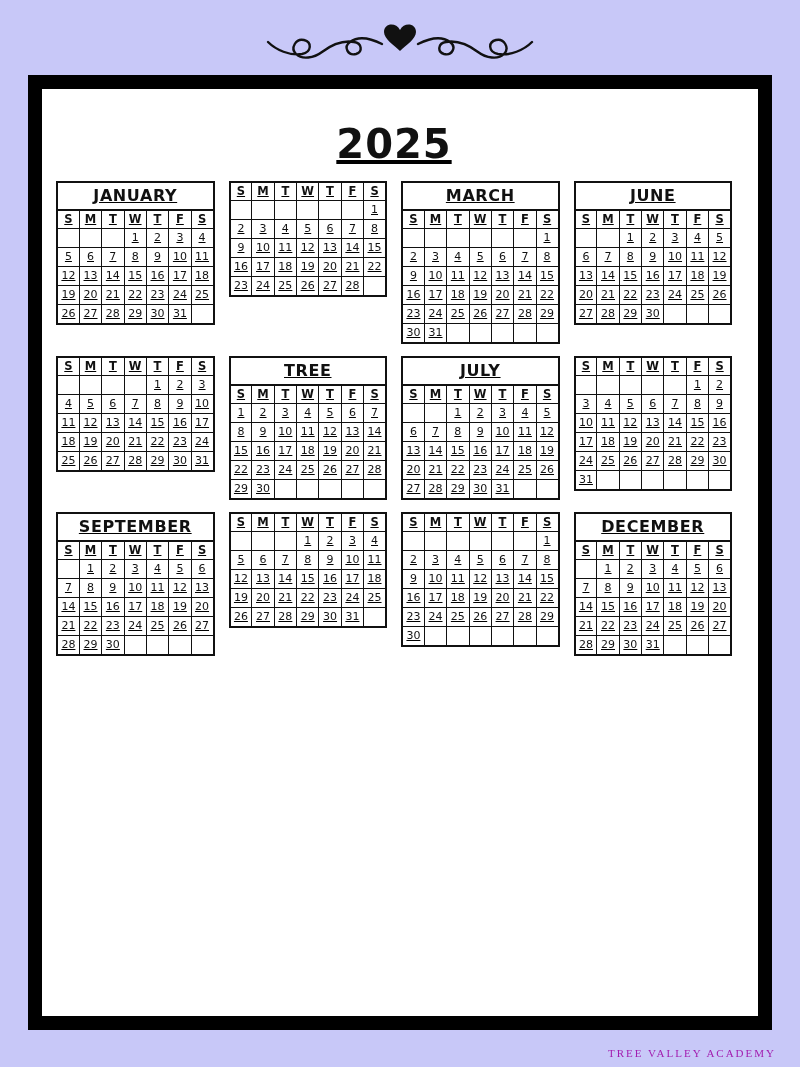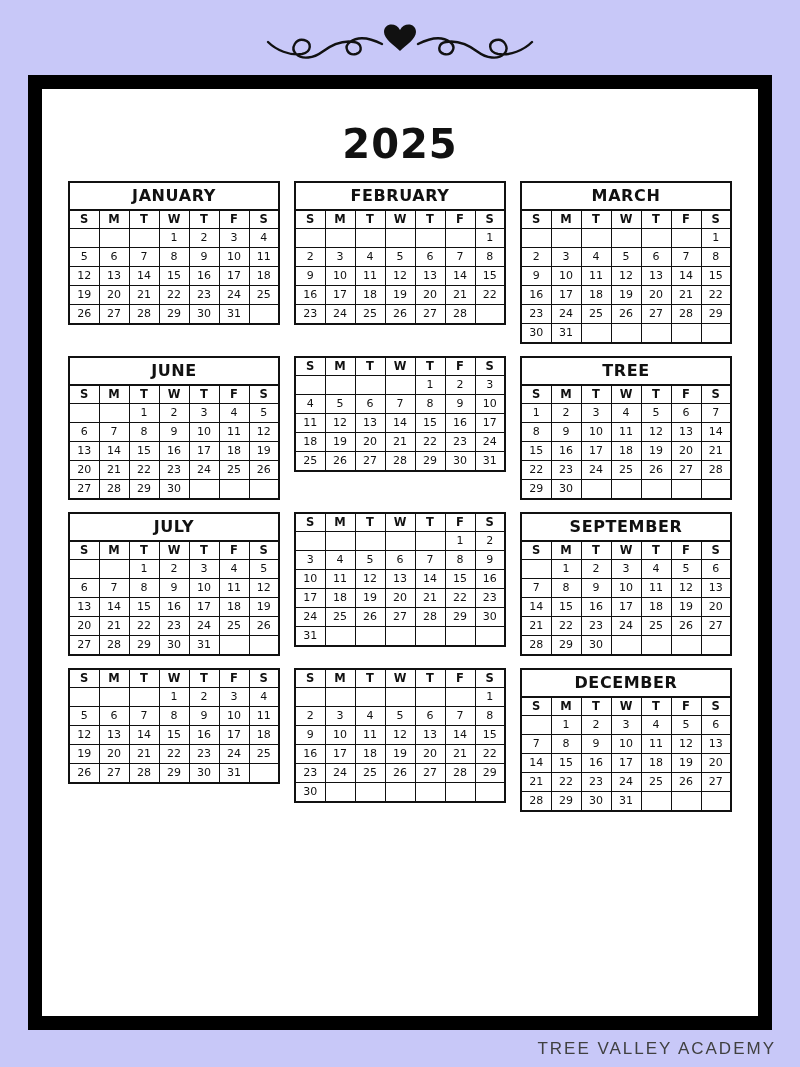--- a/index.html
+++ b/index.html
@@ -39,35 +39,36 @@
     height: 955px;
     background: #000000;
     box-sizing: border-box;
     padding: 14px;
   }
   .sheet {
     background: #ffffff;
     width: 100%;
     height: 100%;
     box-sizing: border-box;
-    padding: 26px 26px 20px 26px;
+    padding: 26px 26px 20px 14px;
     position: relative;
+    text-decoration: underline;
   }
   .year {
     text-align: center;
     font-size: 40px;
     font-weight: bold;
     letter-spacing: 1px;
     color: #111;
     margin: 6px 0 14px 0;
     font-family: "DejaVu Sans", sans-serif;
   }
   .grid {
     display: grid;
-    grid-template-columns: repeat(3, 1fr);
+    grid-template-columns: repeat(4, 1fr);
     grid-template-rows: repeat(4, auto);
     column-gap: 14px;
     row-gap: 12px;
   }
   .month {
     box-sizing: border-box;
   }
   .month-name {
     text-align: center;
     font-size: 16px;
@@ -106,24 +107,24 @@
   table.cal tr:first-child th:first-child,
   table.cal tr:first-child th:last-child { }
   
   .month table.cal {
     border: 2px solid #111;
   }
   .footer {
     position: absolute;
     right: 24px;
     bottom: 8px;
-    font-size: 17px;
+    font-size: 11px;
     letter-spacing: 2px;
-    color: #404040;
-    font-family: Liberation Sans, sans-serif;
+    color: #a21caf;
+    font-family: Liberation Serif, serif;
   }
 </style>
 </head>
 <body>
 
 <div class="page">
 
   <div class="flourish">
     <svg width="340" height="56" viewBox="0 0 340 56" fill="none" xmlns="http://www.w3.org/2000/svg">
       <path d="M170 14c-4-8-16-7-16 2 0 7 10 13 16 19 6-6 16-12 16-19 0-9-12-10-16-2z" fill="#111"></path>
@@ -193,21 +194,20 @@
                   <td>28</td>
                   <td>29</td>
                   <td>30</td>
                   <td>31</td>
                   <td class="empty"></td>
                 </tr>
               </tbody>
             </table>
           </div>
           <div class="month">
-            <div class="month-name">FEBRUARY</div>
             <table class="cal">
               <thead>
                 <tr>
                   <th>S</th>
                   <th>M</th>
                   <th>T</th>
                   <th>W</th>
                   <th>T</th>
                   <th>F</th>
                   <th>S</th>

